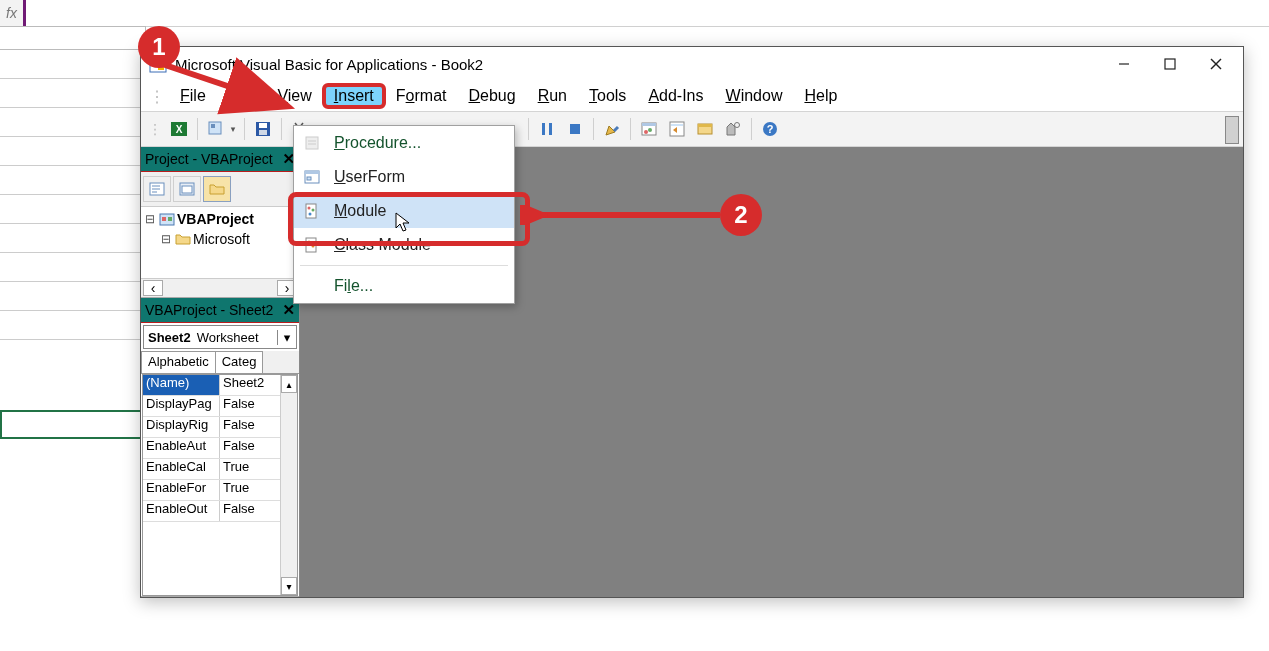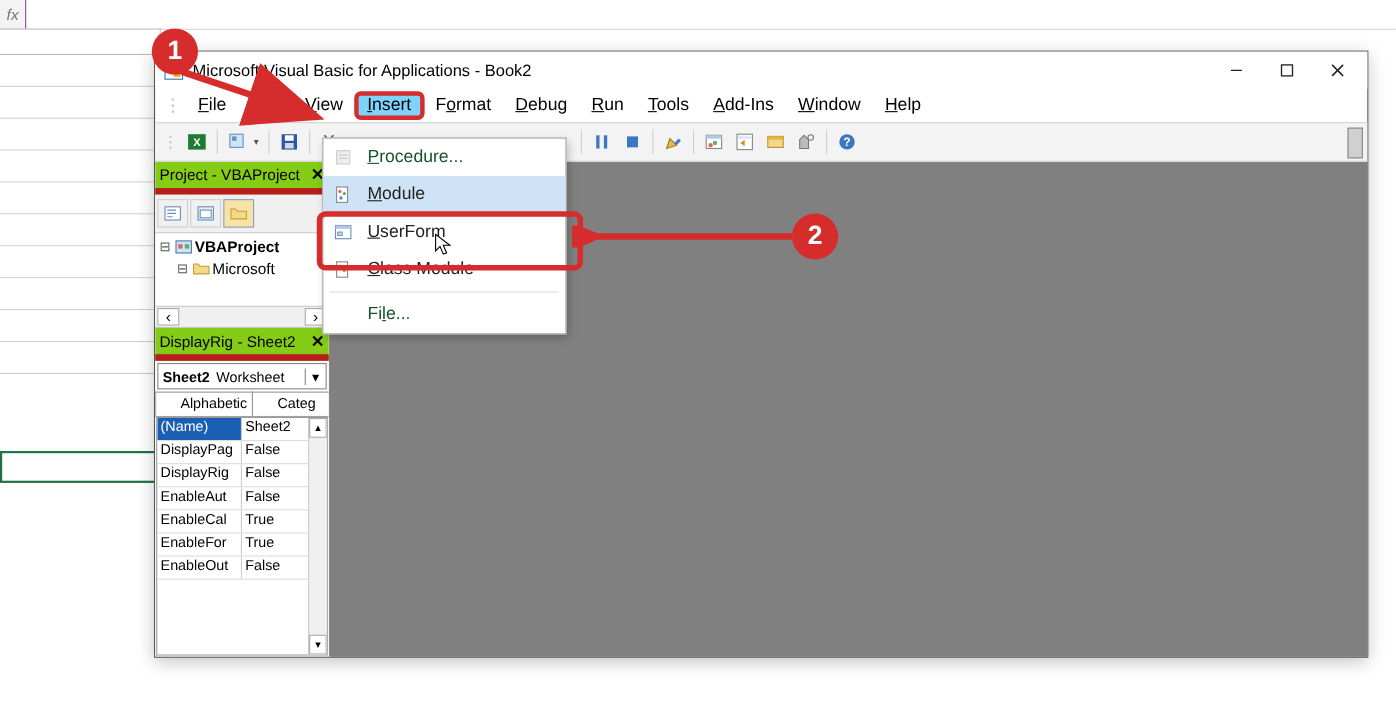--- a/index.html
+++ b/index.html
@@ -22,21 +22,21 @@
     width: 1269px;
     border-bottom: 1px solid #d0d0d0;
     display: flex;
     align-items: center;
     background: #f3f3f3;
   }
   .excel-fbar .fx {
     font-style: italic;
     color: #777;
     padding: 0 6px;
-    border-right: 1px solid #701a75;
+    border-right: 3px solid #701a75;
     height: 100%;
     display: flex;
     align-items: center;
   }
   .excel-fbar input {
     border: none;
     background: #fff;
     height: 100%;
     flex: 1;
     outline: none;
@@ -187,22 +187,22 @@
   }
   .pane {
     background: #fff;
     border-bottom: 1px solid #aaa;
     display: flex;
     flex-direction: column;
     overflow: hidden;
   }
   .pane-title {
     height: 24px;
-    background: #84cc16;
-    border-bottom: 6px solid #b91c1c;
+    background: #0f766e;
+    border-bottom: 1px solid #b91c1c;
     display: flex;
     align-items: center;
     padding: 0 4px;
     font-size: 14px;
     white-space: nowrap;
     overflow: hidden;
   }
   .pane-title .close-x {
     margin-left: auto;
     font-weight: bold;
@@ -274,21 +274,21 @@
   .prop-tabs {
     display: flex;
     height: 22px;
     font-size: 13px;
     border-bottom: 1px solid #999;
     background: #f0f0f0;
   }
   .prop-tab {
     border: 1px solid #999;
     border-bottom: none;
-    padding: 2px 22px;
+    padding: 2px 6px;
     margin-right: -1px;
     background: #fff;
     cursor: pointer;
     white-space: nowrap;
     overflow: hidden;
   }
 
   .prop-grid {
     flex: 1;
     overflow: hidden;
@@ -595,21 +595,21 @@
           </div>
         </div>
         <div class="hscroll">
           <span class="arrow">‹</span>
           <span class="arrow">›</span>
         </div>
       </div>
 
       <div class="pane" style="flex:1;">
         <div class="pane-title">
-          <span>DisplayRig - Sheet2</span>
+          <span>VBAProject - Sheet2</span>
           <span class="close-x">✕</span>
         </div>
         <div class="prop-select">
           <span class="nm">Sheet2</span>
           <span class="tp">Worksheet</span>
           <span class="dd">▾</span>
         </div>
         <div class="prop-tabs">
           <div class="prop-tab">Alphabetic</div>
           <div class="prop-tab">Categ</div>
@@ -660,40 +660,40 @@
   <div class="mi disabled">
     <span class="mi-icon">
       <svg class="svg18" viewBox="0 0 18 18">
           <rect x="3" y="3" width="12" height="12" fill="#eee" stroke="#ccc"></rect>
           <line x1="5" y1="7" x2="13" y2="7" stroke="#ccc"></line>
           <line x1="5" y1="10" x2="13" y2="10" stroke="#ccc"></line>
         </svg>
     </span>
     <span class="mi-text"><u>P</u>rocedure...</span>
   </div>
+  <div class="mi">
+    <span class="mi-icon">
+      <svg class="svg18" viewBox="0 0 18 18">
+          <rect x="2" y="3" width="14" height="12" fill="#fff" stroke="#6a8fbd"></rect>
+          <rect x="2" y="3" width="14" height="3" fill="#b0c8e4"></rect>
+          <rect x="4" y="9" width="4" height="3" fill="#cfe3f7" stroke="#6a8fbd"></rect>
+        </svg>
+    </span>
+    <span class="mi-text"><u>U</u>serForm</span>
+  </div>
   <div class="mi hovered">
     <span class="mi-icon">
       <svg class="svg18" viewBox="0 0 18 18">
           <rect x="3" y="2" width="10" height="14" fill="#fff" stroke="#888"></rect>
           <circle cx="6" cy="6" r="1.5" fill="#d66"></circle>
           <circle cx="10" cy="8" r="1.5" fill="#6a6"></circle>
           <circle cx="7" cy="12" r="1.5" fill="#48c"></circle>
         </svg>
     </span>
     <span class="mi-text"><u>M</u>odule</span>
-  </div>
-  <div class="mi">
-    <span class="mi-icon">
-      <svg class="svg18" viewBox="0 0 18 18">
-          <rect x="2" y="3" width="14" height="12" fill="#fff" stroke="#6a8fbd"></rect>
-          <rect x="2" y="3" width="14" height="3" fill="#b0c8e4"></rect>
-          <rect x="4" y="9" width="4" height="3" fill="#cfe3f7" stroke="#6a8fbd"></rect>
-        </svg>
-    </span>
-    <span class="mi-text"><u>U</u>serForm</span>
   </div>
   <div class="mi">
     <span class="mi-icon">
       <svg class="svg18" viewBox="0 0 18 18">
           <rect x="3" y="2" width="10" height="14" fill="#fff" stroke="#888"></rect>
           <circle cx="6" cy="6" r="1.5" fill="#e08a2e"></circle>
           <circle cx="10" cy="10" r="1.5" fill="#e08a2e"></circle>
         </svg>
     </span>
     <span class="mi-text"><u>C</u>lass Module</span>

